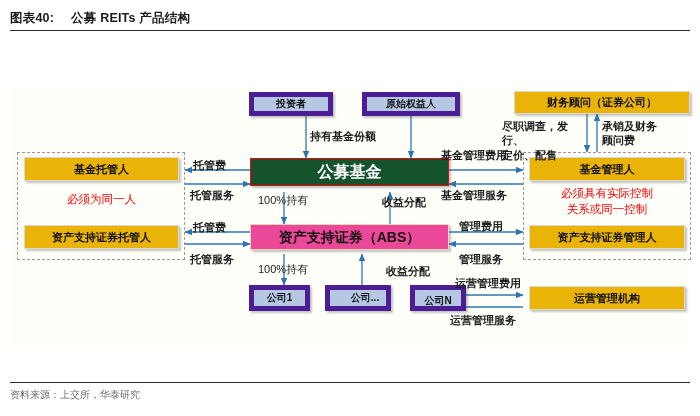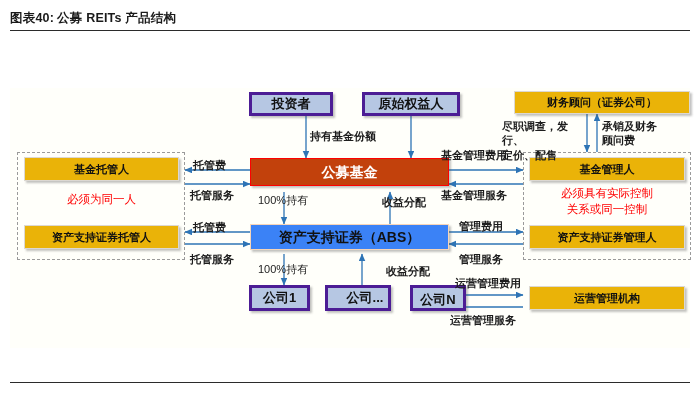--- a/index.html
+++ b/index.html
@@ -11,21 +11,21 @@
     position:relative;
   }
   #root{position:relative;width:700px;height:416px;}
 
   
   .fig-title{
     position:absolute;left:10px;top:10px;
     font-size:12.5px;font-weight:bold;color:#1a1a1a;
     letter-spacing:0.2px;white-space:nowrap;
   }
-  .fig-title .num{margin-right:3px;}
+  .fig-title .num{margin-right:17px;}
   .title-rule{
     position:absolute;left:10px;top:30px;width:680px;height:0;
     border-top:1.6px solid #2b2b2b;
   }
 
   
   .plot{
     position:absolute;left:10px;top:88px;width:680px;height:260px;
     background:#fffffa;
   }
@@ -34,24 +34,24 @@
   .node{
     position:absolute;
     display:flex;align-items:center;justify-content:center;
     text-align:center;
     box-sizing:border-box;
     font-weight:bold;
     line-height:1.15;
     color:#111;
     box-shadow:1.5px 1.5px 2px rgba(80,80,80,.35);
   }
-  .n-blue{background:#b6c7e3;border:3px solid #4c1d95;font-size:13px;}
+  .n-blue{background:#b6c7e3;border:5px solid #4c1d95;font-size:10px;}
   .n-gray{background:#eab308;border:1px solid #dcd8d2;font-size:11px;}
-  .n-red{background:#c2410c;border:1px solid #fe0000;color:#ffffff;font-size:14px;}
-  .n-peach{background:#3b82f6;border:1px solid #f7d5b8;font-size:14px;}
+  .n-red{background:#14532d;border:1px solid #fe0000;color:#ffffff;font-size:16px;}
+  .n-peach{background:#ec4899;border:1px solid #f7d5b8;font-size:14px;}
 
   
   .dashframe{
     position:absolute;
     border:1px dashed #9a9a9a;
     box-sizing:border-box;
     background:transparent;
   }
 
   
@@ -229,14 +229,15 @@
 
   <div class="elabel sans" style="left:258px;top:262px;">100%持有</div>
 
   <div class="elabel" style="left:386px;top:264px;">收益分配</div>
 
   <div class="elabel" style="left:455px;top:276px;">运营管理费用</div>
 
   <div class="elabel" style="left:450px;top:313px;">运营管理服务</div>
 
   <div class="foot-rule"></div>
+  <div class="source">资料来源：上交所，华泰研究</div>
 
 </div>
 
 </body></html>

